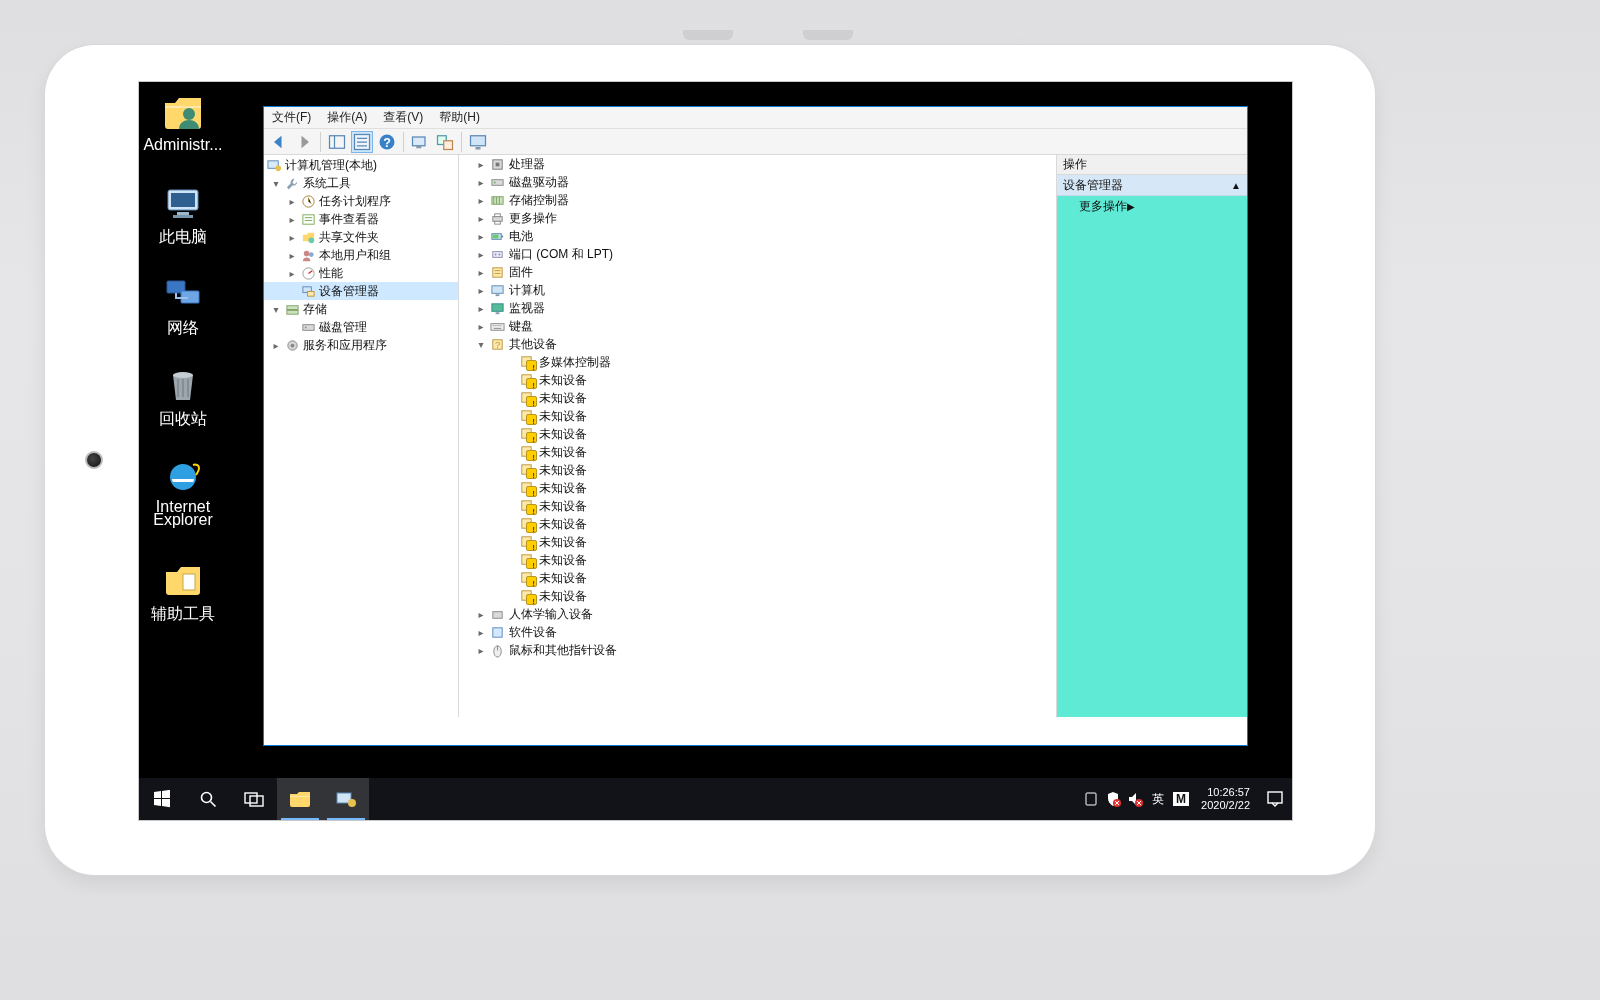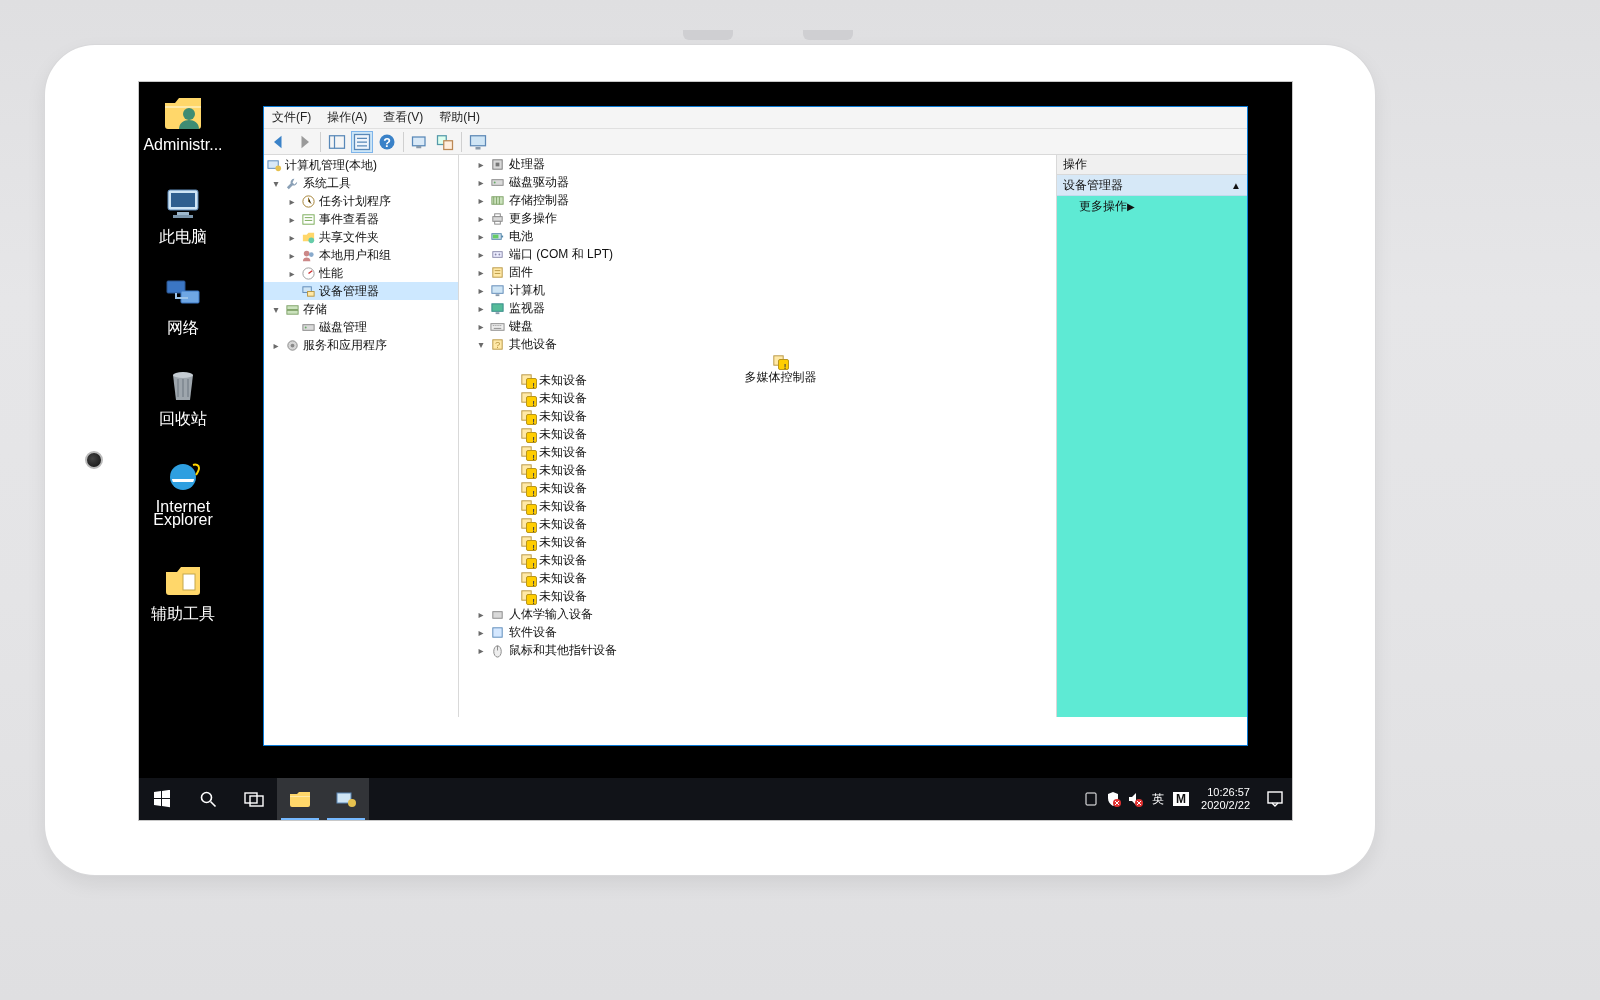--- a/index.html
+++ b/index.html
@@ -429,21 +429,21 @@
               <div class="tr-row" style="padding-left: 16px;">
                 <span class="disclosure">▾</span>
                 <span class="mini">
                   <svg viewBox="0 0 16 16">
                     <rect x="3" y="3" width="10" height="10" fill="#ffe9a8" stroke="#b89540"></rect>
                     <text x="8" y="12" text-anchor="middle" font-size="10" fill="#b89540">?</text>
                   </svg>
                 </span>
                 <span>其他设备</span>
               </div>
-              <div class="tr-row" style="padding-left: 46px; flex-direction: column;">
+              <div class="tr-row" style="padding-left: 46px;">
                 <span class="disclosure"></span>
                 <span class="warn"><svg viewBox="0 0 16 16">
                     <rect x="3" y="3" width="10" height="10" fill="#ffe9a8" stroke="#b89540"></rect>
                   </svg></span>
                 <span>多媒体控制器</span>
               </div>
               <div class="tr-row" style="padding-left: 46px;">
                 <span class="disclosure"></span>
                 <span class="warn"><svg viewBox="0 0 16 16">
                     <rect x="3" y="3" width="10" height="10" fill="#ffe9a8" stroke="#b89540"></rect>

